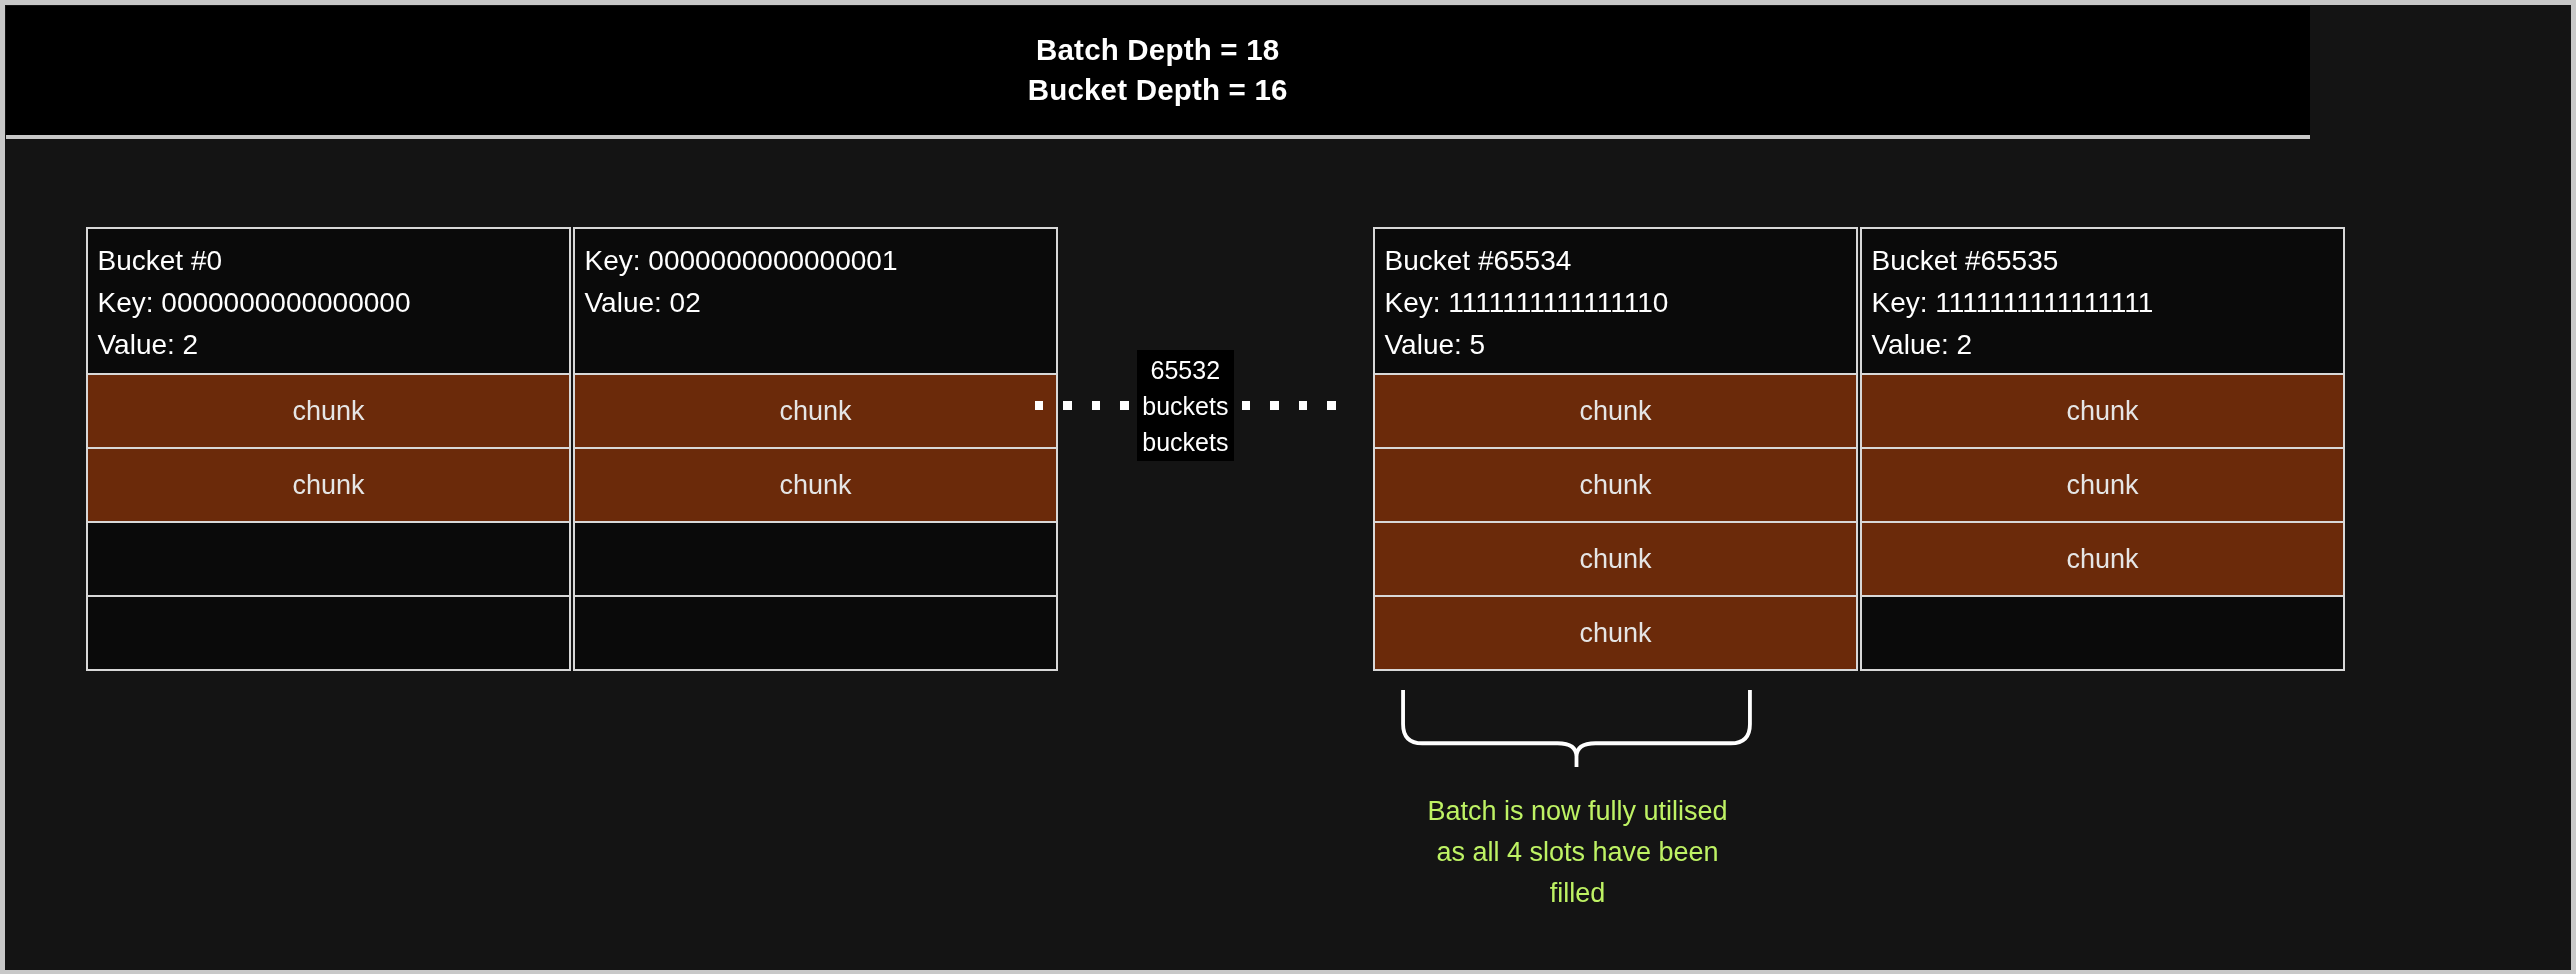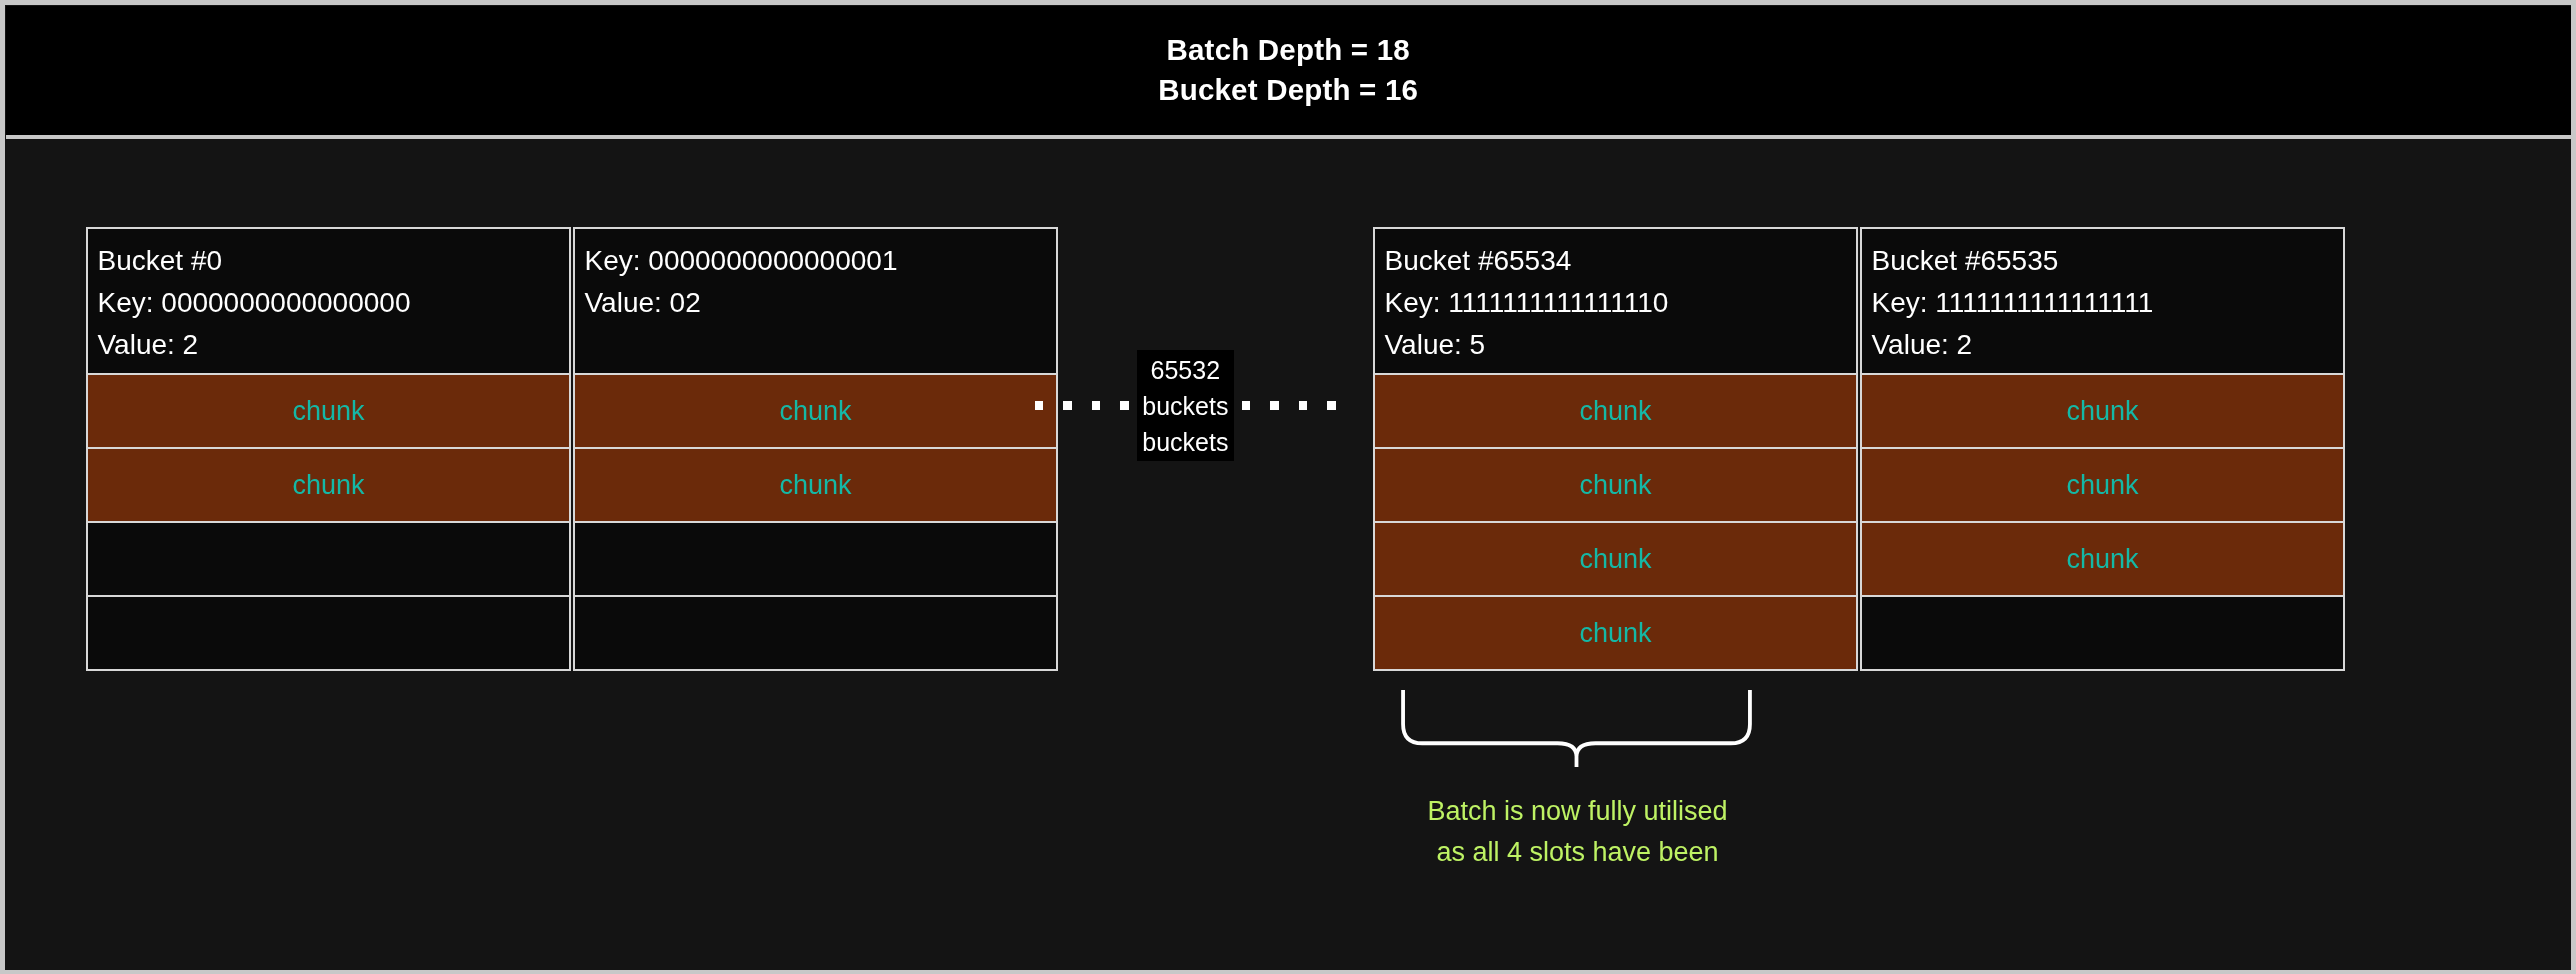--- a/index.html
+++ b/index.html
@@ -31,21 +31,21 @@
     box-sizing: border-box;
     border: 5.7px solid #c8c8c8;
     pointer-events: none;
   }
 
   
   #header {
     position: absolute;
     left: 5.7px;
     top: 5.7px;
-    width: 2565px;
+    width: 2304px;
     height: 133px;
     background: #000000;
     border-bottom: 4.8px solid #c8c8c8;
     box-sizing: border-box;
     display: flex;
     flex-direction: column;
     align-items: center;
     justify-content: center;
   }
   .header-line {
@@ -82,21 +82,21 @@
     box-sizing: border-box;
     display: flex;
     align-items: center;
     justify-content: center;
     background: #0a0a0a;
   }
   .slot.filled {
     background: #6b2a0a;
   }
   .slot-label {
-    color: #14b8a6;
+    color: #e5e5e5;
     font-size: 27px;
     line-height: 27px;
   }
 
   
   #omitted {
     position: absolute;
     left: 1027px;
     top: 346px;
     width: 305px;
@@ -265,17 +265,18 @@
 
   <div id="brace-wrap">
     <svg viewBox="0 0 372 85" xmlns="http://www.w3.org/2000/svg">
       <path d="M4 2 L4 38 Q4 58 24 58 L166 58 Q186 58 186 72 L186 83 L186 72 Q186 58 206 58 L348 58 Q368 58 368 38 L368 2" fill="none" stroke="#ffffff" stroke-width="4" stroke-linecap="butt"></path>
     </svg>
   </div>
 
   <div id="caption">
     <div class="caption-line">Batch is now fully utilised</div>
     <div class="caption-line">as all 4 slots have been</div>
+    <div class="caption-line">filled</div>
   </div>
 
   <div id="frame"></div>
 </div>
 
 
 </body></html>

